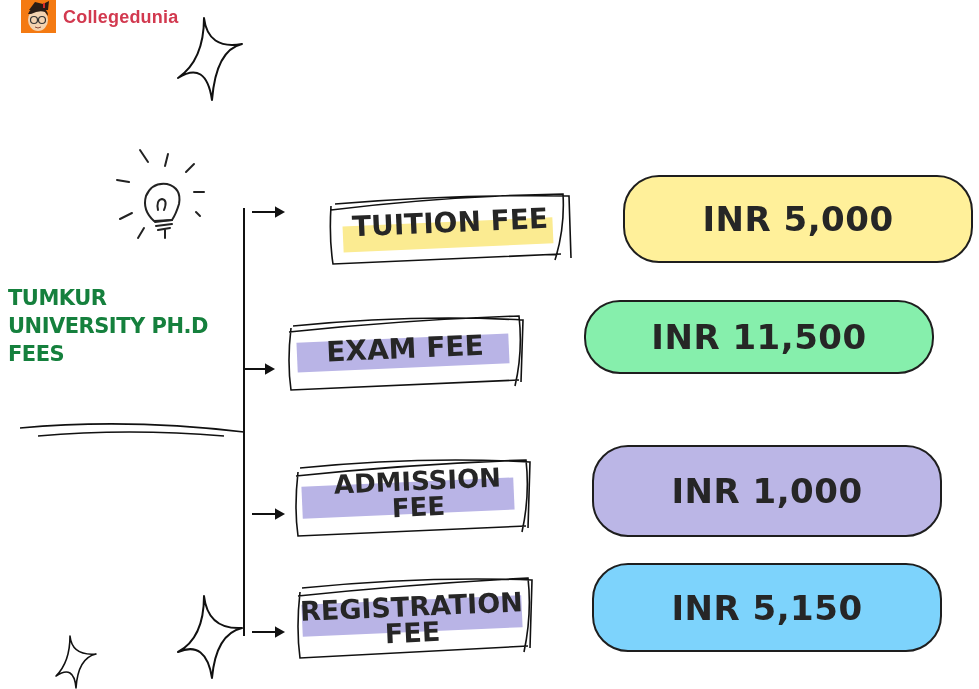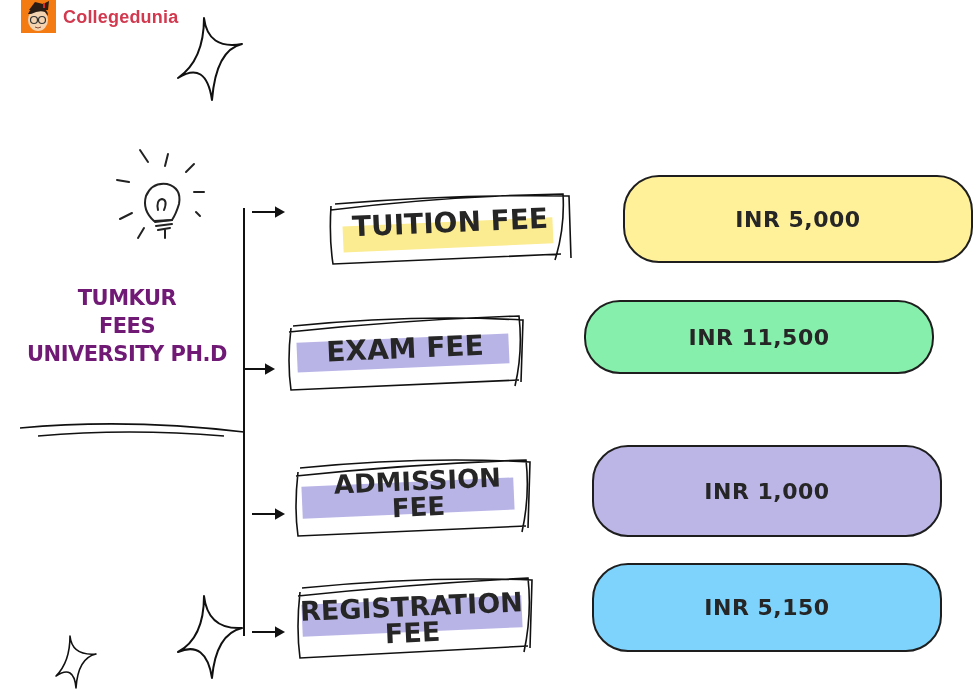--- a/index.html
+++ b/index.html
@@ -18,40 +18,40 @@
     }
     .logo-text {
       left: 63px; top: 7px;
       font-family: "Liberation Sans", sans-serif;
       font-weight: bold; font-size: 18px; color: #d2394f;
       letter-spacing: 0.2px;
     }
     
     .title {
       left: 8px; top: 284px; width: 238px;
-      text-align: center; font-weight: bold;
-      font-size: 21px; line-height: 28px; color: #701a75;
+      text-align: left; font-weight: bold;
+      font-size: 21px; line-height: 28px; color: #15803d;
       font-family: "DejaVu Sans", sans-serif;
       letter-spacing: -0.5px;
     }
     
     .label {
       font-weight: bold; color: #262626;
       font-family: "DejaVu Sans", sans-serif;
       text-align: center; white-space: nowrap;
       transform: rotate(-2.5deg);
     }
     .label .line { display: block; }
     
     .pill {
       border: 2px solid #1e1e1e;
       border-radius: 36px;
       display: flex; align-items: center; justify-content: center;
       font-family: "DejaVu Sans", sans-serif;
-      font-weight: bold; font-size: 22px; color: #262626;
+      font-weight: bold; font-size: 34px; color: #262626;
       box-sizing: border-box;
       letter-spacing: 0.5px;
     }
     svg { overflow: visible; }
   </style>
 </head>
 <body>
 
 <div class="abs logo-box">
   <svg width="35" height="33" viewBox="0 0 35 33">
@@ -90,22 +90,22 @@
     <line x1="53" y1="94" x2="53" y2="86"></line>
     <line x1="84" y1="68" x2="88" y2="72"></line>
     <path d="M42 77 Q30 66 34 52 Q40 38 55 40 Q70 44 67 60 Q64 70 60 76 Z"></path>
     <path d="M46 66 Q44 56 50 55 Q56 56 52 66"></path>
     <path d="M43 78 L60 76 M44 82 L60 80 M46 86 L58 84"></path>
   </g>
 </svg>
 
 <div class="abs title">
   <span style="display:block">TUMKUR</span>
+  <span style="display:block">UNIVERSITY PH.D</span>
   <span style="display:block">FEES</span>
-  <span style="display:block">UNIVERSITY PH.D</span>
 </div>
 
 <svg class="abs" style="left:18px;top:420px" width="230" height="24">
   <path d="M2 8 Q110 -2 226 12" stroke="#111" stroke-width="1.6" fill="none"></path>
   <path d="M20 16 Q110 8 206 16" stroke="#111" stroke-width="1.6" fill="none"></path>
 </svg>
 
 <svg class="abs" style="left:0;top:0" width="979" height="689">
   <line x1="244" y1="208" x2="244" y2="636" stroke="#111" stroke-width="2"></line>
   <g stroke="#111" stroke-width="2" fill="#111">

